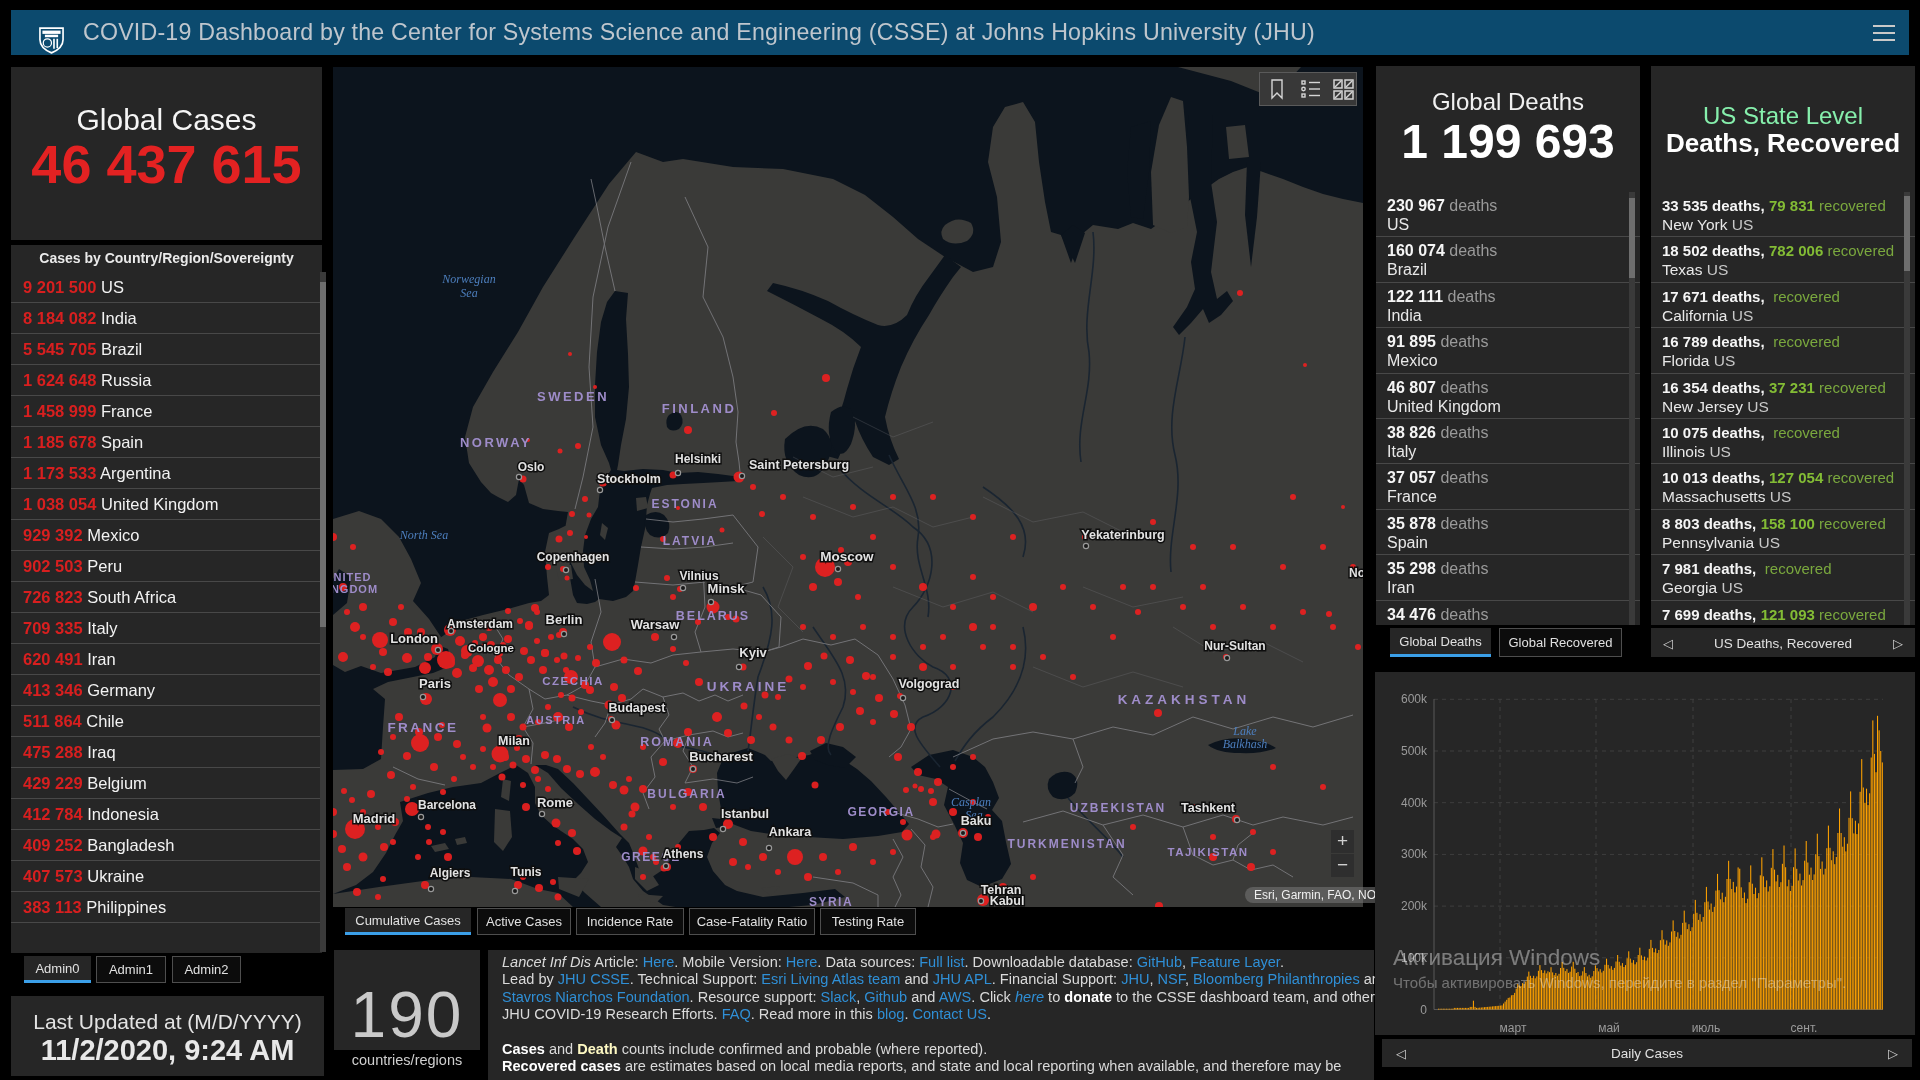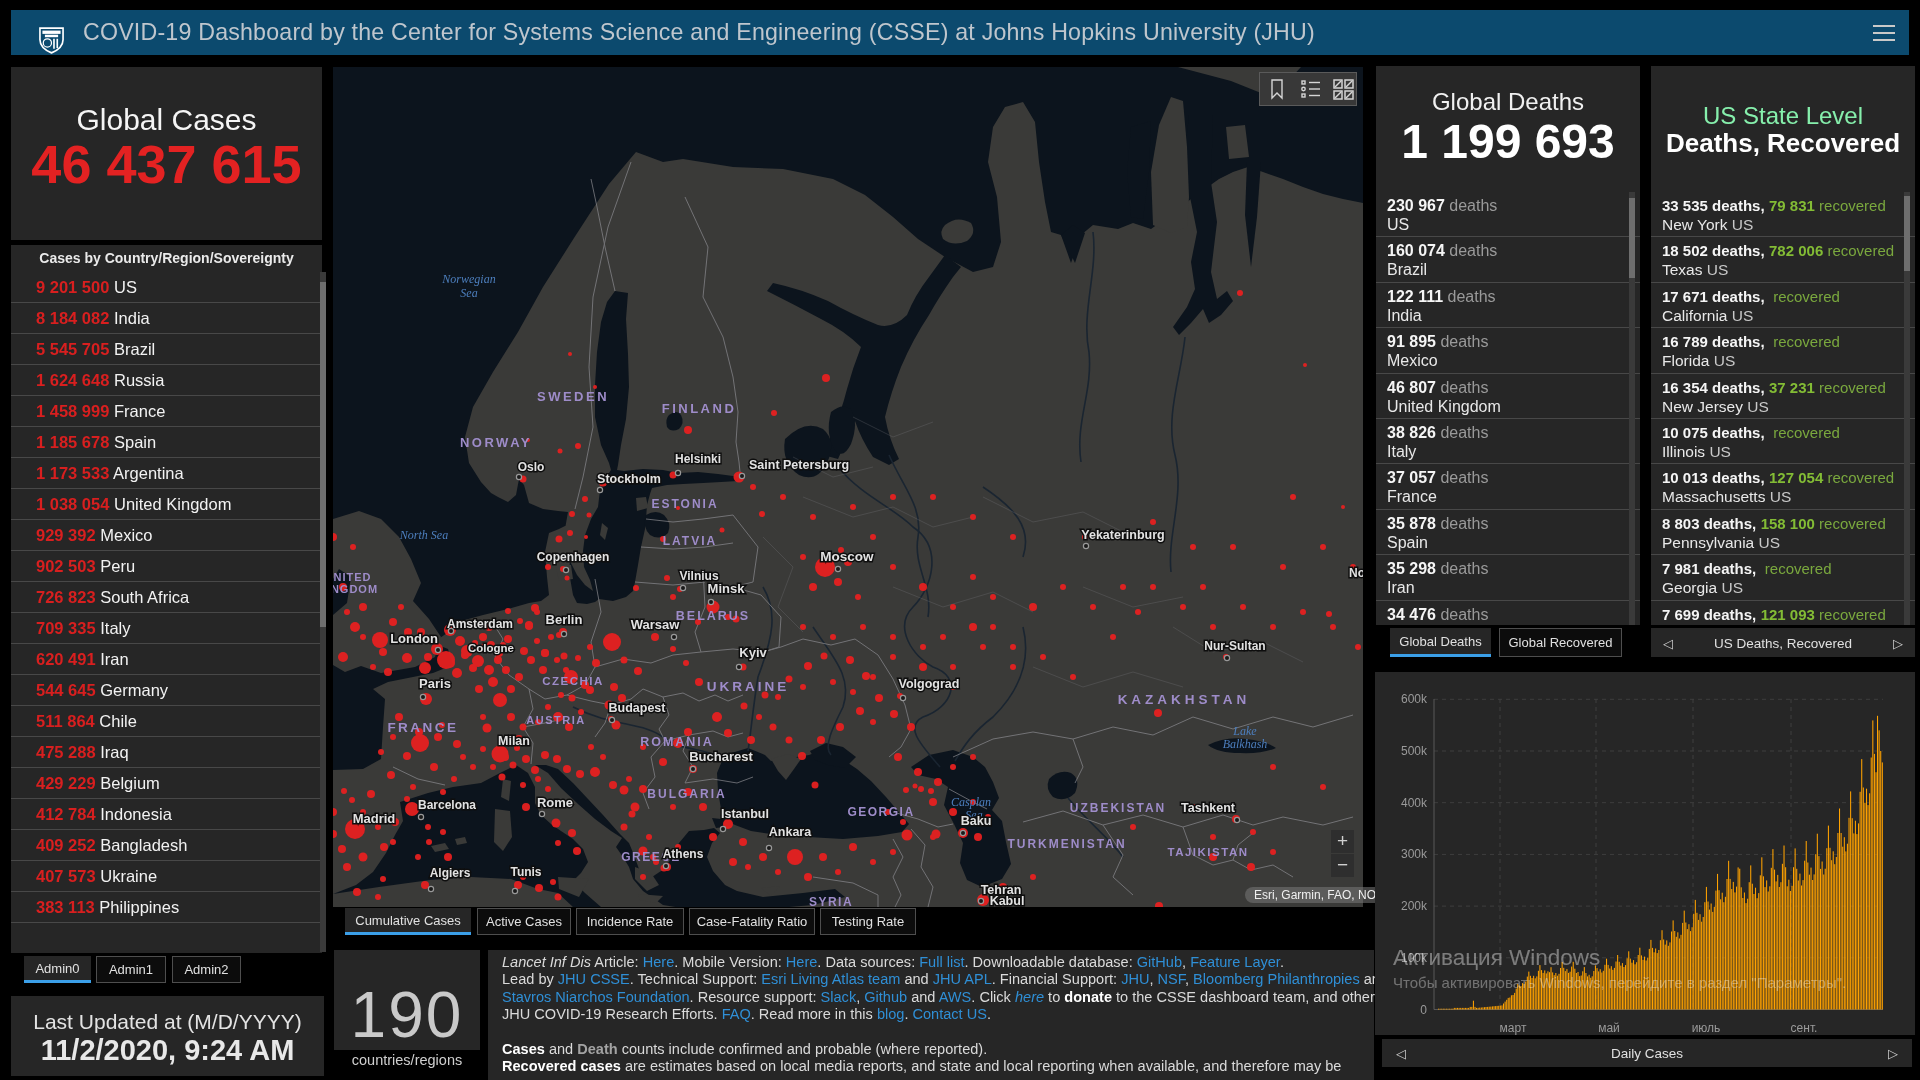--- a/index.html
+++ b/index.html
@@ -8,21 +8,21 @@
 .panel { position:absolute; background:#262626; }
 .hdr { position:absolute; left:11px; top:10px; width:1898px; height:45px; background:#0c4a6e; }
 .hdr .title { position:absolute; left:72px; top:0; height:45px; line-height:45px;
   font-size:23.2px; color:#bfc6cd; letter-spacing:0.2px; }
 .burger { position:absolute; right:14px; top:15px; width:22px; height:16px; }
 .burger div { height:2px; background:#c9c9c9; margin-bottom:5px; }
 .gc-title { position:absolute; width:100%; text-align:center; top:36px; font-size:30px; color:#f5f5f5; }
 .gc-num { position:absolute; width:100%; text-align:center; top:66px; font-size:54px; font-weight:bold; color:#e32222; }
 .listhdr { position:absolute; top:5px; width:100%; text-align:center; font-size:14px; font-weight:bold; color:#eaeaea; }
 .crow { height:31px; line-height:31px; border-bottom:1px solid #484848; font-size:16.5px;
-  padding-left:25px; white-space:nowrap; }
+  padding-left:12px; white-space:nowrap; }
 .cnum { color:#d81f1f; font-weight:bold; }
 .cname { color:#f2f2f2; }
 .tab { position:absolute; height:27px; line-height:26px; text-align:center; font-size:13px;
   color:#e0e0e0; background:#0c0c0c; border:1px solid #4e4e4e; }
 .tab.act { background:#262626; border-bottom:3px solid #3b9fe8; border-top:none; border-left:none; border-right:none; }
 .lu1 { position:absolute; width:100%; text-align:center; top:14px; font-size:21px; color:#e3e3e3; }
 .lu2 { position:absolute; width:100%; text-align:center; top:38px; font-size:29px; font-weight:bold; color:#e8e8e8; }
 .gd-title { position:absolute; width:100%; text-align:center; top:22px; font-size:24px; color:#f0f0f0; }
 .gd-num { position:absolute; width:100%; text-align:center; top:48px; font-size:48px; font-weight:bold; color:#fff; }
 .drow { height:45.4px; border-bottom:1px solid #484848; padding-left:11px; padding-top:5px; white-space:nowrap; }
@@ -91,21 +91,21 @@
       <div class="crow"><span class="cnum">1 624 648</span> <span class="cname">Russia</span></div>
       <div class="crow"><span class="cnum">1 458 999</span> <span class="cname">France</span></div>
       <div class="crow"><span class="cnum">1 185 678</span> <span class="cname">Spain</span></div>
       <div class="crow"><span class="cnum">1 173 533</span> <span class="cname">Argentina</span></div>
       <div class="crow"><span class="cnum">1 038 054</span> <span class="cname">United Kingdom</span></div>
       <div class="crow"><span class="cnum">929 392</span> <span class="cname">Mexico</span></div>
       <div class="crow"><span class="cnum">902 503</span> <span class="cname">Peru</span></div>
       <div class="crow"><span class="cnum">726 823</span> <span class="cname">South Africa</span></div>
       <div class="crow"><span class="cnum">709 335</span> <span class="cname">Italy</span></div>
       <div class="crow"><span class="cnum">620 491</span> <span class="cname">Iran</span></div>
-      <div class="crow"><span class="cnum">544 645</span> <span class="cname">Germany</span></div>
+      <div class="crow"><span class="cnum">413 346</span> <span class="cname">Germany</span></div>
       <div class="crow"><span class="cnum">511 864</span> <span class="cname">Chile</span></div>
       <div class="crow"><span class="cnum">475 288</span> <span class="cname">Iraq</span></div>
       <div class="crow"><span class="cnum">429 229</span> <span class="cname">Belgium</span></div>
       <div class="crow"><span class="cnum">412 784</span> <span class="cname">Indonesia</span></div>
       <div class="crow"><span class="cnum">409 252</span> <span class="cname">Bangladesh</span></div>
       <div class="crow"><span class="cnum">407 573</span> <span class="cname">Ukraine</span></div>
       <div class="crow"><span class="cnum">383 113</span> <span class="cname">Philippines</span></div>
     </div>
   <div class="sb" style="left:309px;top:27px;height:680px"></div>
   <div class="sbt" style="left:309px;top:37px;height:345px"></div>
@@ -731,21 +731,21 @@
   <div class="i190b">countries/regions</div>
 </div>
 
 <div class="panel" style="left:488px;top:950px;width:886px;height:130px">
   <div class="itext">
   <i>Lancet Inf Dis</i> Article: <a>Here</a>. Mobile Version: <a>Here</a>. Data sources: <a>Full list</a>. Downloadable database: <a>GitHub</a>, <a>Feature Layer</a>.<br>
   Lead by <a>JHU CSSE</a>. Technical Support: <a>Esri Living Atlas team</a> and <a>JHU APL</a>. Financial Support: <a>JHU</a>, <a>NSF</a>, <a>Bloomberg Philanthropies</a> and<br>
   <a>Stavros Niarchos Foundation</a>. Resource support: <a>Slack</a>, <a>Github</a> and <a>AWS</a>. Click <a><i>here</i></a> to <b style="color:#fff">donate</b> to the CSSE dashboard team, and other<br>
   JHU COVID-19 Research Efforts. <a>FAQ</a>. Read more in this <a>blog</a>. <a>Contact US</a>.<br>
   <br>
-  <b style="color:#fff">Cases</b> and <b style="color:#a3a3a3">Death</b> counts include confirmed and probable (where reported).<br>
+  <b style="color:#fff">Cases</b> and <b style="color:#fef9c3">Death</b> counts include confirmed and probable (where reported).<br>
   <b style="color:#fff">Recovered cases</b> are estimates based on local media reports, and state and local reporting when available, and therefore may be
   </div>
 </div>
 
 <div class="panel" style="left:1376px;top:66px;width:264px;height:559px">
   <div class="gd-title">Global Deaths</div>
   <div class="gd-num">1 199 693</div>
   <div class="abs" style="left:0;top:126px;width:100%;overflow:hidden;height:433px">
       <div class="drow">
         <div><span class="dnum">230 967</span><span class="dlab"> deaths</span></div>

